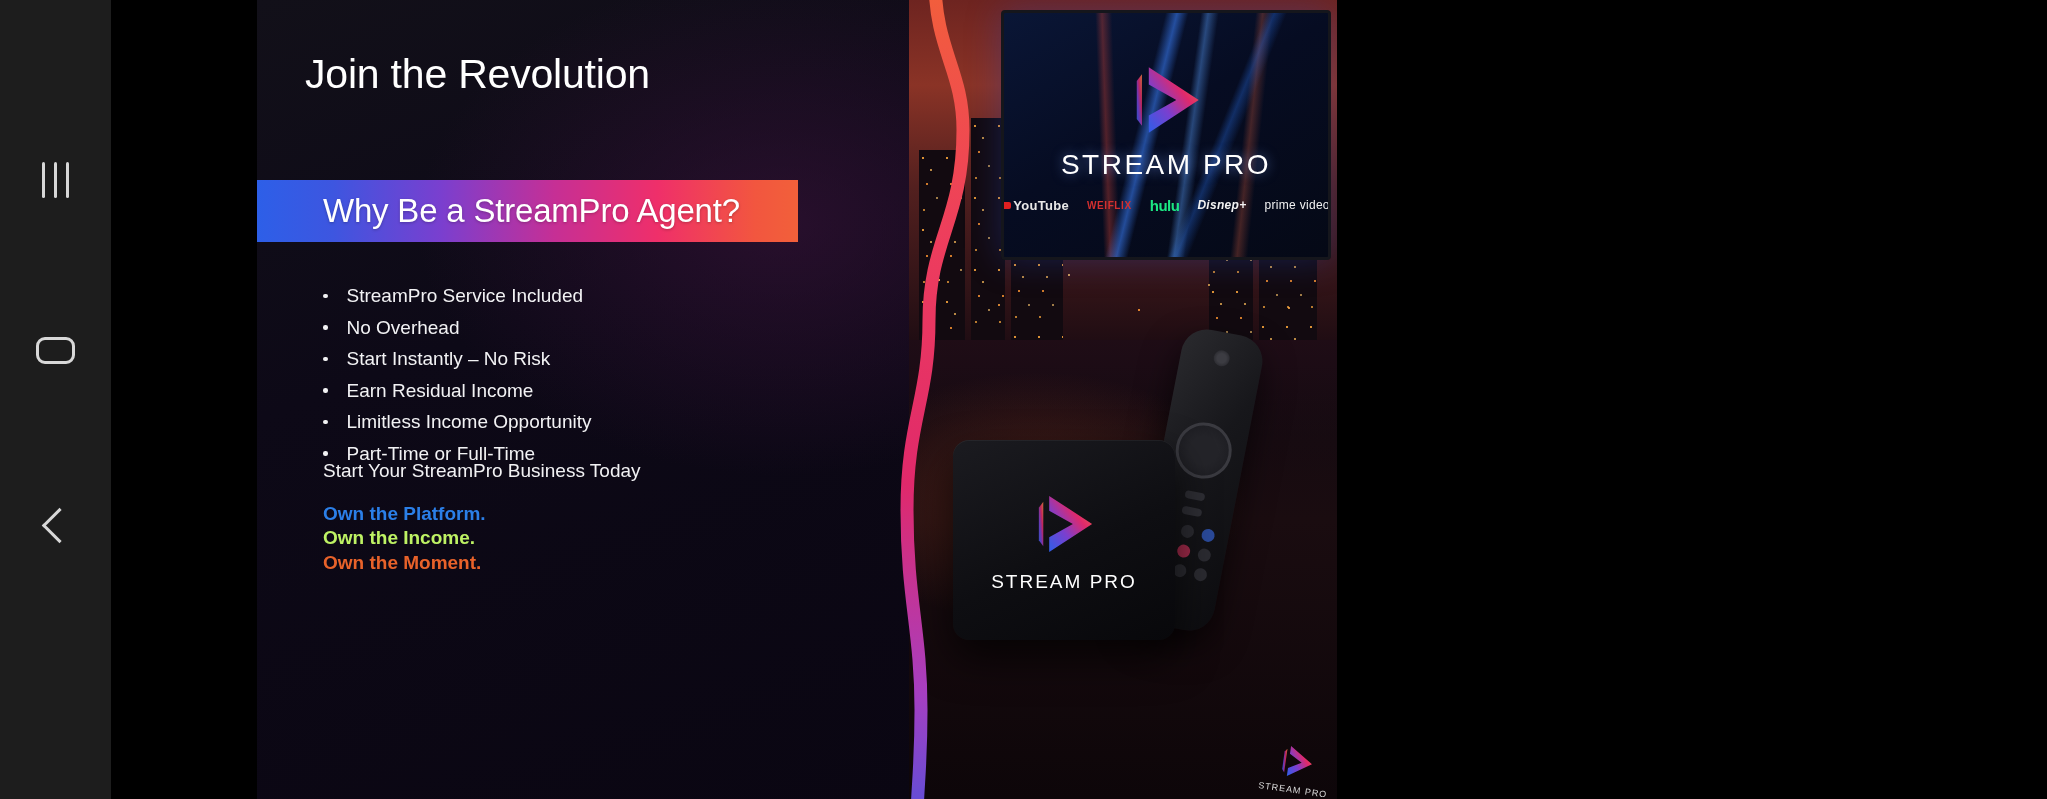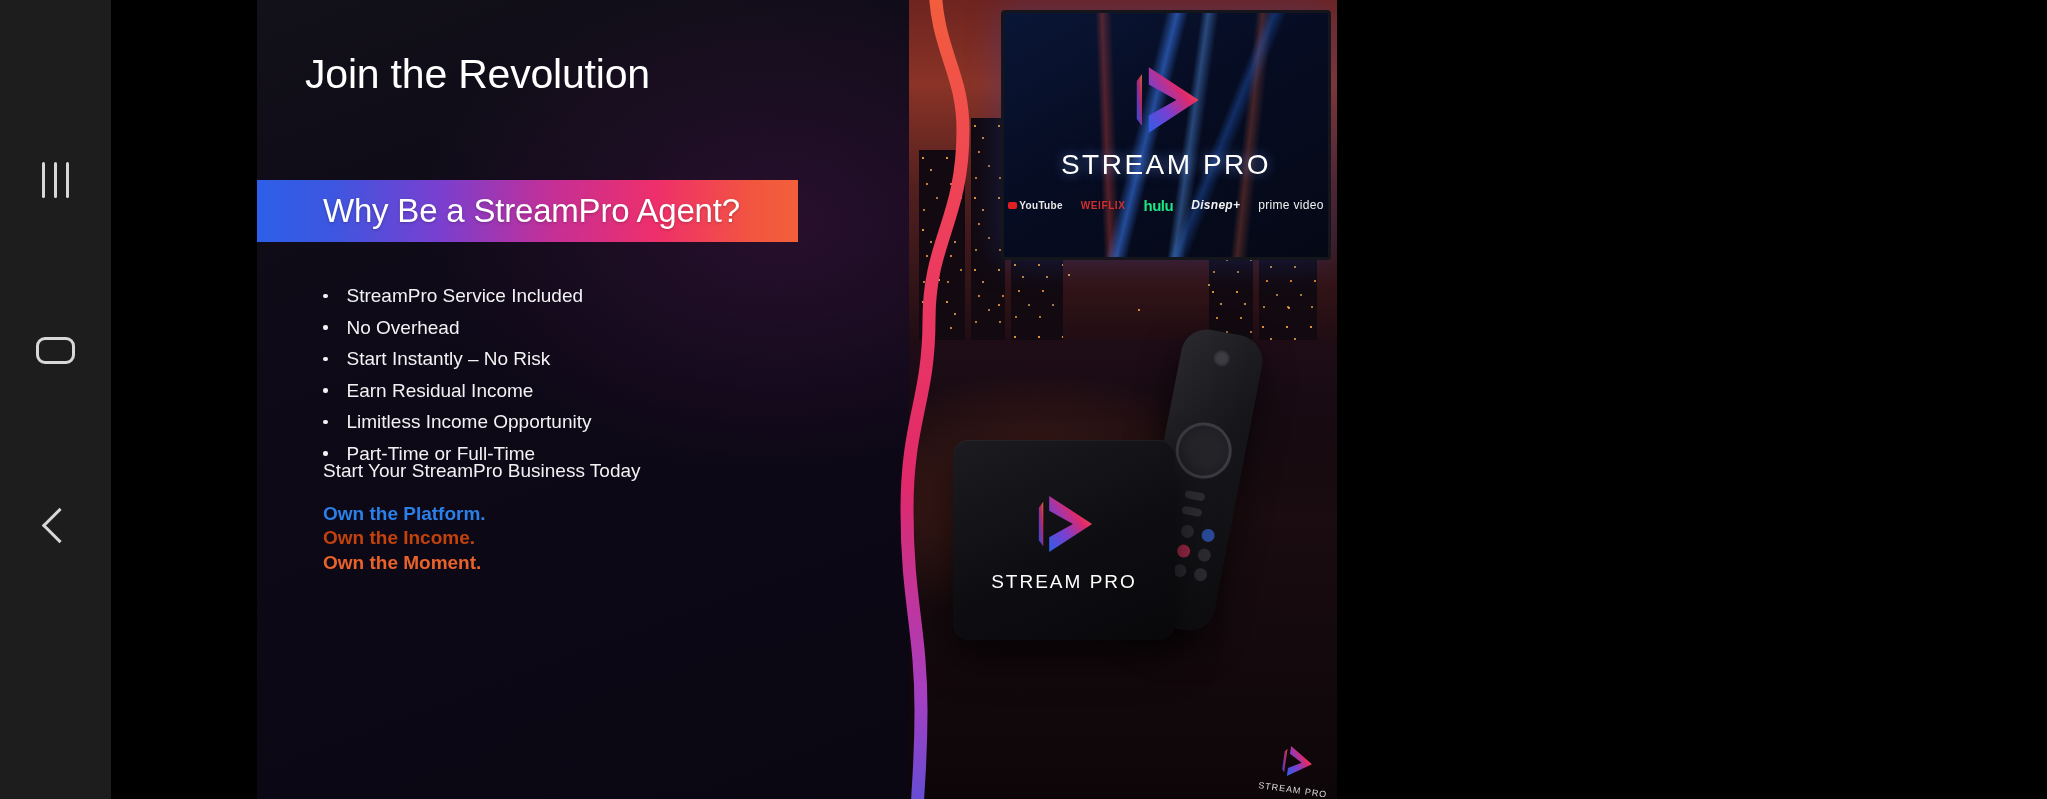--- a/index.html
+++ b/index.html
@@ -155,21 +155,21 @@
     color:#ffffff; font-size:28px; letter-spacing:2.5px; font-weight:500;
     text-shadow:0 0 12px rgba(120,160,255,.6);
   }
 
   
   .logo-row {
     display:flex; align-items:center; justify-content:center;
     gap:18px; margin-top:10px; width:100%;
   }
   .logo-chip {
-    font-size:10px; font-weight:bold; letter-spacing:.3px;
+    font-size:13px; font-weight:bold; letter-spacing:.3px;
     white-space:nowrap; display:flex; align-items:center; gap:2px;
   }
   .lg-youtube { color:#e8e8e8; }
   .lg-youtube .yt-dot {
     width:9px; height:7px; background:#e02020; border-radius:2px; display:inline-block;
   }
   .lg-netflix  { color:#d42f2f; letter-spacing:.6px; font-size:10px; }
   .lg-hulu     { color:#1ce783; font-size:15px; letter-spacing:-.5px; font-weight:bold; }
   .lg-disney   { color:#f2f2f2; font-style:italic; font-size:12px; }
   .lg-prime    { color:#f2f2f2; font-size:12px; font-weight:normal; }
@@ -436,21 +436,21 @@
         <li>
           <span class="dot"></span>
           <span>Part-Time or Full-Time</span>
         </li>
       </ul>
 
     <div id="cta">
       <div id="cta-lead">Start Your StreamPro Business Today</div>
       <div id="cta-lines">
           <div class="cta-line" style="color: rgb(43, 127, 232);">Own the Platform.</div>
-          <div class="cta-line" style="color: #c2410c;">Own the Income.</div>
+          <div class="cta-line" style="color: #bef264;">Own the Income.</div>
           <div class="cta-line" style="color: rgb(232, 98, 42);">Own the Moment.</div>
         </div>
     </div>
 
   </div>
 
   <div id="gutter-right"></div>
 </div>
 
 </body></html>

